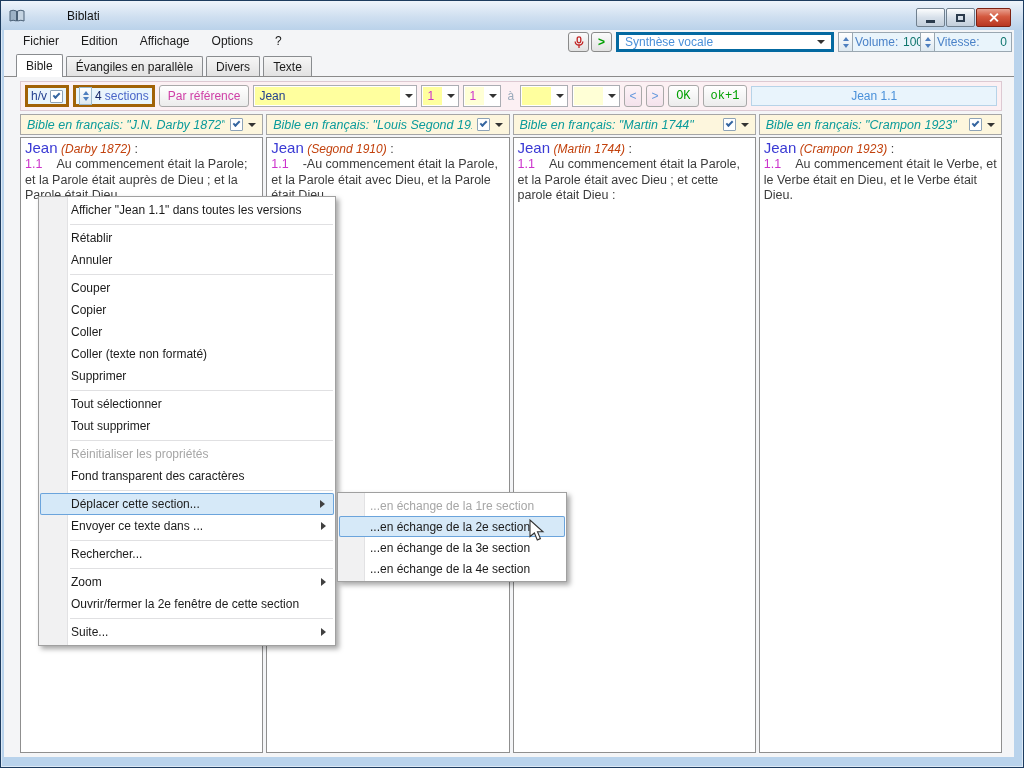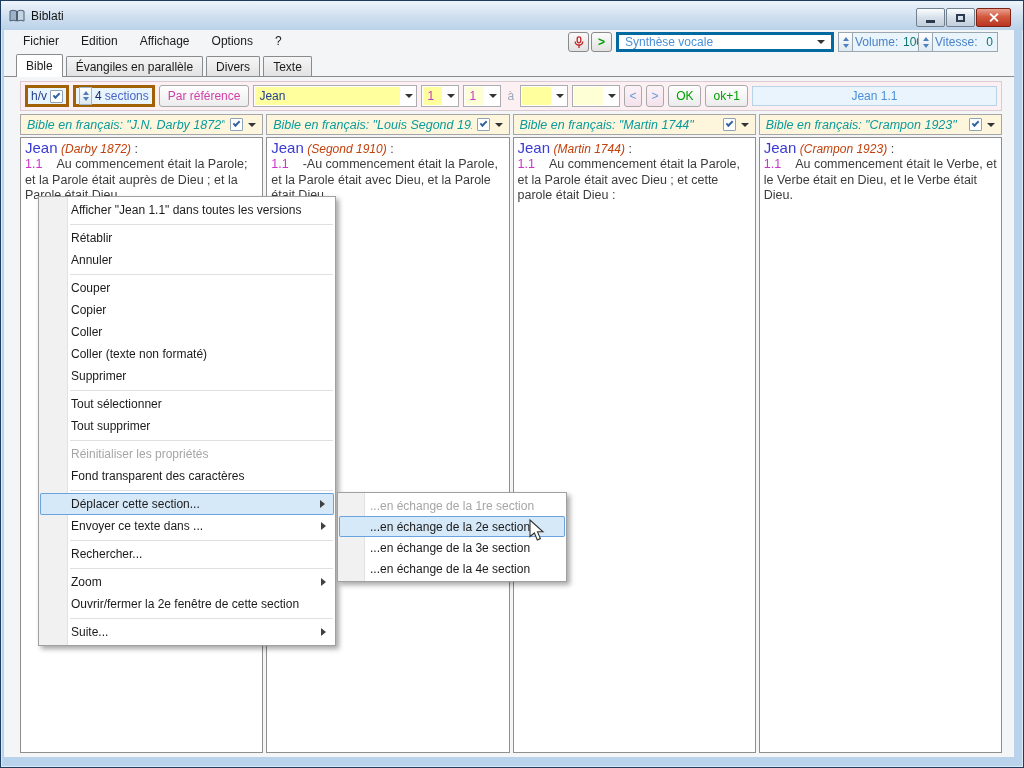--- a/index.html
+++ b/index.html
@@ -4,21 +4,21 @@
 <style>
   * { margin:0; padding:0; box-sizing:border-box; }
   html,body { width:1024px; height:768px; font-family:"Liberation Sans","DejaVu Sans",sans-serif; }
   .window { position:relative; width:1024px; height:768px; background:#b9d3ec; overflow:hidden;
             box-shadow: inset 0 0 0 1px #1d3c5f, inset 0 0 0 2px rgba(255,255,255,.5); }
 
   
   .titlebar { position:absolute; left:1px; top:1px; right:1px; height:29px;
               background:linear-gradient(#eef4fb,#cfdff0 55%,#bad2ea); display:flex; align-items:center; padding-left:8px; }
   .app-icon { width:16px; height:14px; margin-right:6px; }
-  .title-text { font-size:12px; color:#111; }
+  .title-text { font-size:12px; color:#111;margin-left:36px; }
   .winbtns { position:absolute; right:12px; top:7px; display:flex; gap:1px; }
   .wbtn { height:19px; border:1px solid #70808f; border-radius:2px;
           background:linear-gradient(#fcfdfe,#d7e0ea 50%,#c3cfdc); display:flex; align-items:center; justify-content:center; }
   .wbtn.min,.wbtn.max { width:29px; }
   .wbtn.close { width:35px; background:linear-gradient(#e9a291,#d4593f 45%,#b83722); border-color:#7e2213; }
   .glyph-min { width:9px; height:3px; background:#2b3b4d; margin-top:8px; }
   .glyph-max { width:9px; height:8px; border:2px solid #2b3b4d; background:transparent; }
   .glyph-close { position:relative; width:11px; height:11px; }
   .glyph-close::before,.glyph-close::after { content:""; position:absolute; left:5px; top:0; width:2px; height:11px; background:#fff; }
   .glyph-close::before { transform:rotate(45deg);} .glyph-close::after { transform:rotate(-45deg);}
@@ -31,21 +31,21 @@
   .mb-item { padding:4px 11px; cursor:default; }
 
   
   .sbtn { position:absolute; top:2px; width:21px; height:20px; border:1px solid #8a8a8a; border-radius:3px;
           background:linear-gradient(#fbfbfb,#e2e2e2); display:flex; align-items:center; justify-content:center; font-size:12px; }
   .mic-btn { right:425px; } .play-btn { right:402px; color:#00a000; font-weight:bold; }
   .voice-combo { position:absolute; right:180px; top:2px; width:218px; height:20px; border:3px solid #0369a1; background:#fff;
                  display:flex; align-items:center; color:#4a90d9; font-size:12px; padding-left:6px; }
   .voice-combo .dd-tri { margin-left:auto; margin-right:6px; }
   .numbox { position:absolute; top:2px; height:20px; border:1px solid #9aa7b1; background:#e9f4fb; display:flex; align-items:center; font-size:12px; }
-  .volume-box { right:86px; width:90px; } .vitesse-box { right:16px; width:80px;text-align:center; }
+  .volume-box { right:86px; width:90px; } .vitesse-box { right:2px; width:92px;text-align:center; }
   .numbox .lbl { color:#4a82c8; margin-left:2px; }
   .numbox .val { margin-left:auto; margin-right:4px; color:#0f766e; }
   .spin { width:14px; height:18px; border-right:1px solid #9aa7b1; background:linear-gradient(#fff,#dde8f0);
           display:flex; flex-direction:column; align-items:center; justify-content:center; gap:3px; }
   .tri-up { width:0; height:0; border-left:3px solid transparent; border-right:3px solid transparent; border-bottom:4px solid #4f7fbf; }
   .tri-dn { width:0; height:0; border-left:3px solid transparent; border-right:3px solid transparent; border-top:4px solid #4f7fbf; }
   .dd-tri { width:0; height:0; border-left:4px solid transparent; border-right:4px solid transparent; border-top:4px solid #333; }
 
   
   .tabbar { position:absolute; left:0; right:0; top:23px; height:24px; display:flex; align-items:flex-end; padding-left:12px; border-bottom:1px solid #8a8a8a; }
@@ -59,21 +59,21 @@
   .box-blue { height:22px; background:#e9f5fc; border:3px solid #a16207; display:flex; align-items:center; padding:0 3px; gap:3px; }
   .hv-lbl { color:#23408f; }
   .sect-val { color:#1a2a6a; } .sect-lbl { color:#4a66c8; }
   .spin2 { width:13px; height:18px; background:linear-gradient(#fff,#dde8f0); border:1px solid #9db9cc;
            display:flex; flex-direction:column; align-items:center; justify-content:center; gap:2px; }
   .checkbox { width:13px; height:13px; background:#fff; border:1px solid #8ea3b7; border-radius:1px; position:relative; flex:none; }
   .check { position:absolute; left:2px; top:2px; width:7px; height:4px; border-left:2px solid #3565a0; border-bottom:2px solid #3565a0; transform:rotate(-45deg); }
   .btn { height:22px; border:1px solid #a9a9a9; border-radius:3px; background:linear-gradient(#ffffff,#ececec);
          display:flex; align-items:center; justify-content:center; padding:0 8px; }
   .btn.pink-text { color:#cf3fa7; }
-  .btn.green-text { color:#00a000; padding:0 7px; }
+  .btn.green-text { color:#00a000; padding:0 7px;font-family:Liberation Mono, monospace; }
   .btn.small { width:18px; padding:0; color:#6699dd; background:linear-gradient(#fdf3f7,#f4e2ec); }
   .combo { height:22px; border:1px solid #abadb3; background:#fff; display:flex; align-items:stretch; }
   .combo .field { flex:1; margin:1px; display:flex; align-items:center; padding:0 4px; }
   .combo .dbtn { width:15px; display:flex; align-items:center; justify-content:center; }
   .f-yellow { background:#ffff9e; } .f-pale { background:#ffffd6; }
   .navy { color:#23408f; } .mag { color:#cc33cc; }
   .to-lbl { color:#9aaabb; padding:0 2px; }
   .ref-display { flex:1; height:20px; background:#e9f4fc; border:1px solid #b7d3e8; color:#4a90d9;
                  display:flex; align-items:center; justify-content:center; }
 

